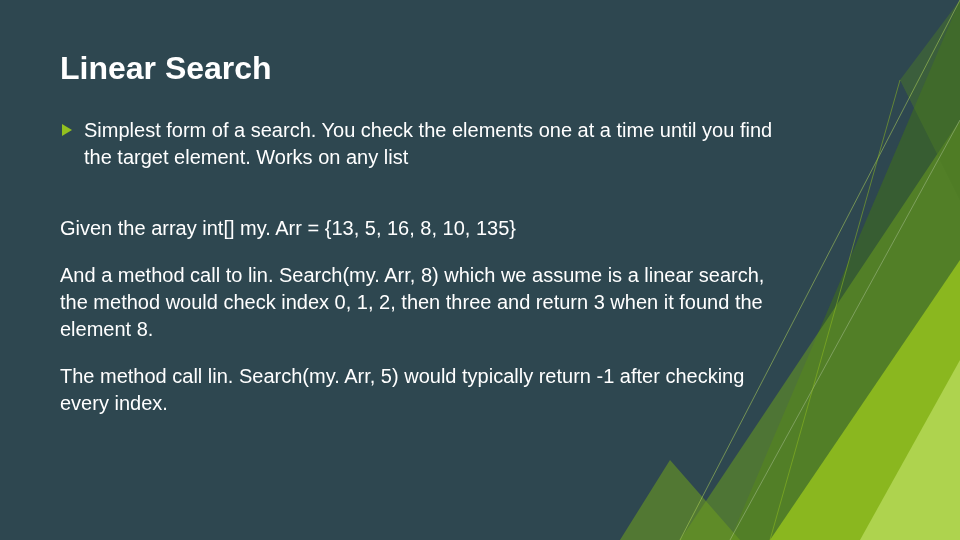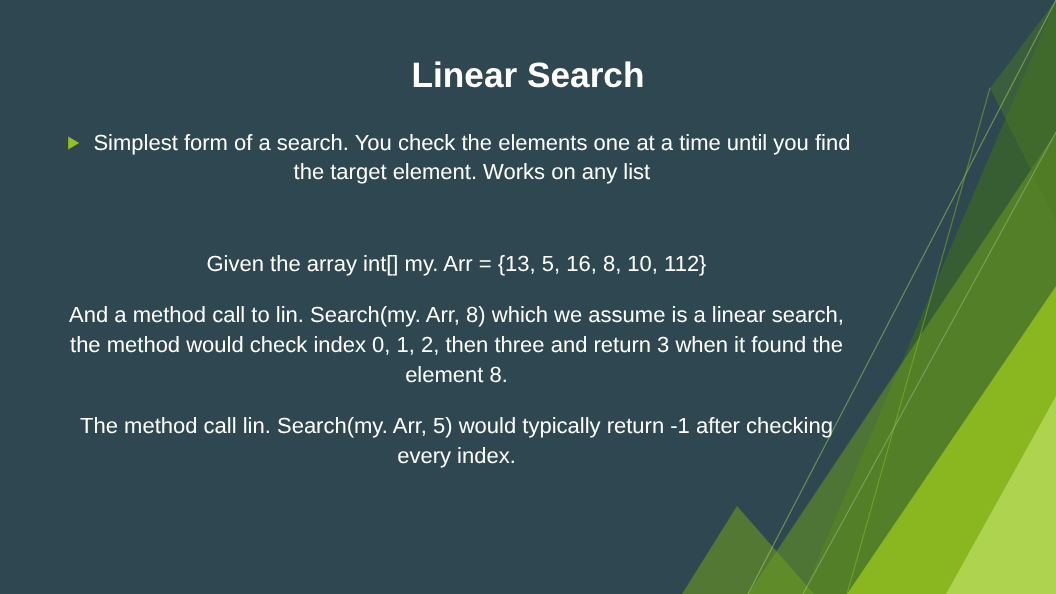--- a/index.html
+++ b/index.html
@@ -8,33 +8,32 @@
     background: #2e4750;
     font-family: "Trebuchet MS", "Segoe UI", Tahoma, sans-serif;
     position: relative;
     color: #fff;
   }
   .slide {
     position: relative;
     width: 960px;
     height: 540px;
     padding: 50px 60px 0 60px;
-    text-align: center;
   }
   .title {
     font-size: 32px;
     font-weight: 600;
     color: #fff;
     margin-bottom: 30px;
   }
   .bullet-row {
     display: flex;
     align-items: flex-start;
-    gap: 0;
-    margin-bottom: 56px;
+    gap: 10px;
+    margin-bottom: 44px;
   }
   .bullet-icon {
     flex: 0 0 auto;
     margin-top: 6px;
   }
   .bullet-icon svg { display: block; }
   .body-text {
     font-size: 20px;
     line-height: 1.35;
     color: #fff;
@@ -62,21 +61,21 @@
 
   <div class="bullet-row">
     <span class="bullet-icon">
       <svg width="14" height="14" viewBox="0 0 14 14">
         <polygon points="2,1 12,7 2,13" fill="#94c11f"></polygon>
       </svg>
     </span>
     <div class="body-text">Simplest form of a search.   You check the elements one at a time until you find the target element.  Works on any list</div>
   </div>
 
-  <div class="body-text para">Given the array int[] my. Arr = {13, 5, 16, 8, 10, 112}</div>
+  <div class="body-text para">Given the array int[] my. Arr = {13, 5, 16, 8, 10, 135}</div>
   <div class="body-text para gap-lg">And a method call to lin. Search(my. Arr, 8) which we assume is a linear search, the method would check index 0, 1, 2, then three and return 3 when it found the element 8.</div>
   <div class="body-text para">The method call lin. Search(my. Arr, 5) would typically return -1 after checking every index.</div>
 
   <div class="decor">
     <svg width="340" height="540" viewBox="0 0 340 540">
 
       <polygon points="340,0 340,540 110,540" fill="#3f6f1a" opacity="0.55"></polygon>
       <polygon points="340,120 340,540 60,540" fill="#6a9a1f" opacity="0.55"></polygon>
       <polygon points="340,260 340,540 150,540" fill="#94c11f" opacity="0.85"></polygon>
       <polygon points="240,540 340,360 340,540" fill="#b6d95a" opacity="0.8"></polygon>

